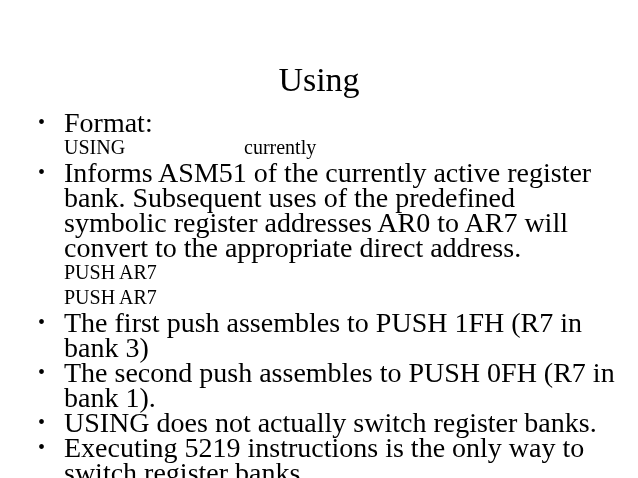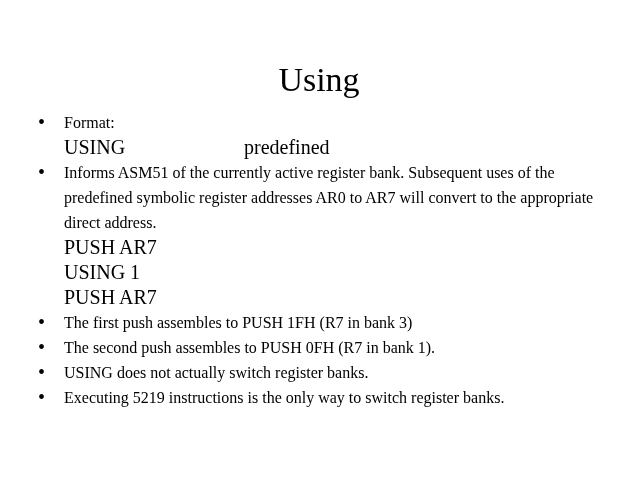--- a/index.html
+++ b/index.html
@@ -42,21 +42,21 @@
   .bullet-mark {
     width: 26px;
     flex: 0 0 26px;
     font-size: 20px;
     line-height: 25px;
     text-align: left;
     font-family: "Liberation Serif", serif;
   }
   .bullet-text {
     flex: 1 1 auto;
-    font-size: 16px;
+    font-size: 28px;
     line-height: 25px;
     font-family: "Liberation Serif", serif;
   }
   .plain-row {
     margin: 0;
     padding-left: 26px;
     font-size: 20px;
     line-height: 25px;
     font-family: "Liberation Serif", serif;
   }
@@ -84,30 +84,29 @@
   <h1 class="slide-title">Using</h1>
 
   <div class="content">
 
     <div class="bullet-row">
       <span class="bullet-mark">•</span>
       <span class="bullet-text">Format:</span>
     </div>
 
     <div class="plain-row">
-      <span class="kw">USING</span><span class="indent-cell">predefined</span>
+      <span class="kw">USING</span><span class="indent-cell">currently</span>
     </div>
 
     <div class="bullet-row">
       <span class="bullet-mark">•</span>
       <span class="bullet-text">Informs ASM51 of the currently active register bank. Subsequent uses of the predefined symbolic register addresses AR0 to AR7 will convert to the appropriate direct address.</span>
     </div>
 
     <div class="plain-row">PUSH AR7</div>
-    <div class="plain-row">USING 1</div>
     <div class="plain-row">PUSH AR7</div>
 
     <div class="bullet-row">
       <span class="bullet-mark">•</span>
       <span class="bullet-text">The first push assembles to PUSH 1FH (R7 in bank 3)</span>
     </div>
 
     <div class="bullet-row">
       <span class="bullet-mark">•</span>
       <span class="bullet-text">The second push assembles to PUSH 0FH (R7 in bank 1).</span>

